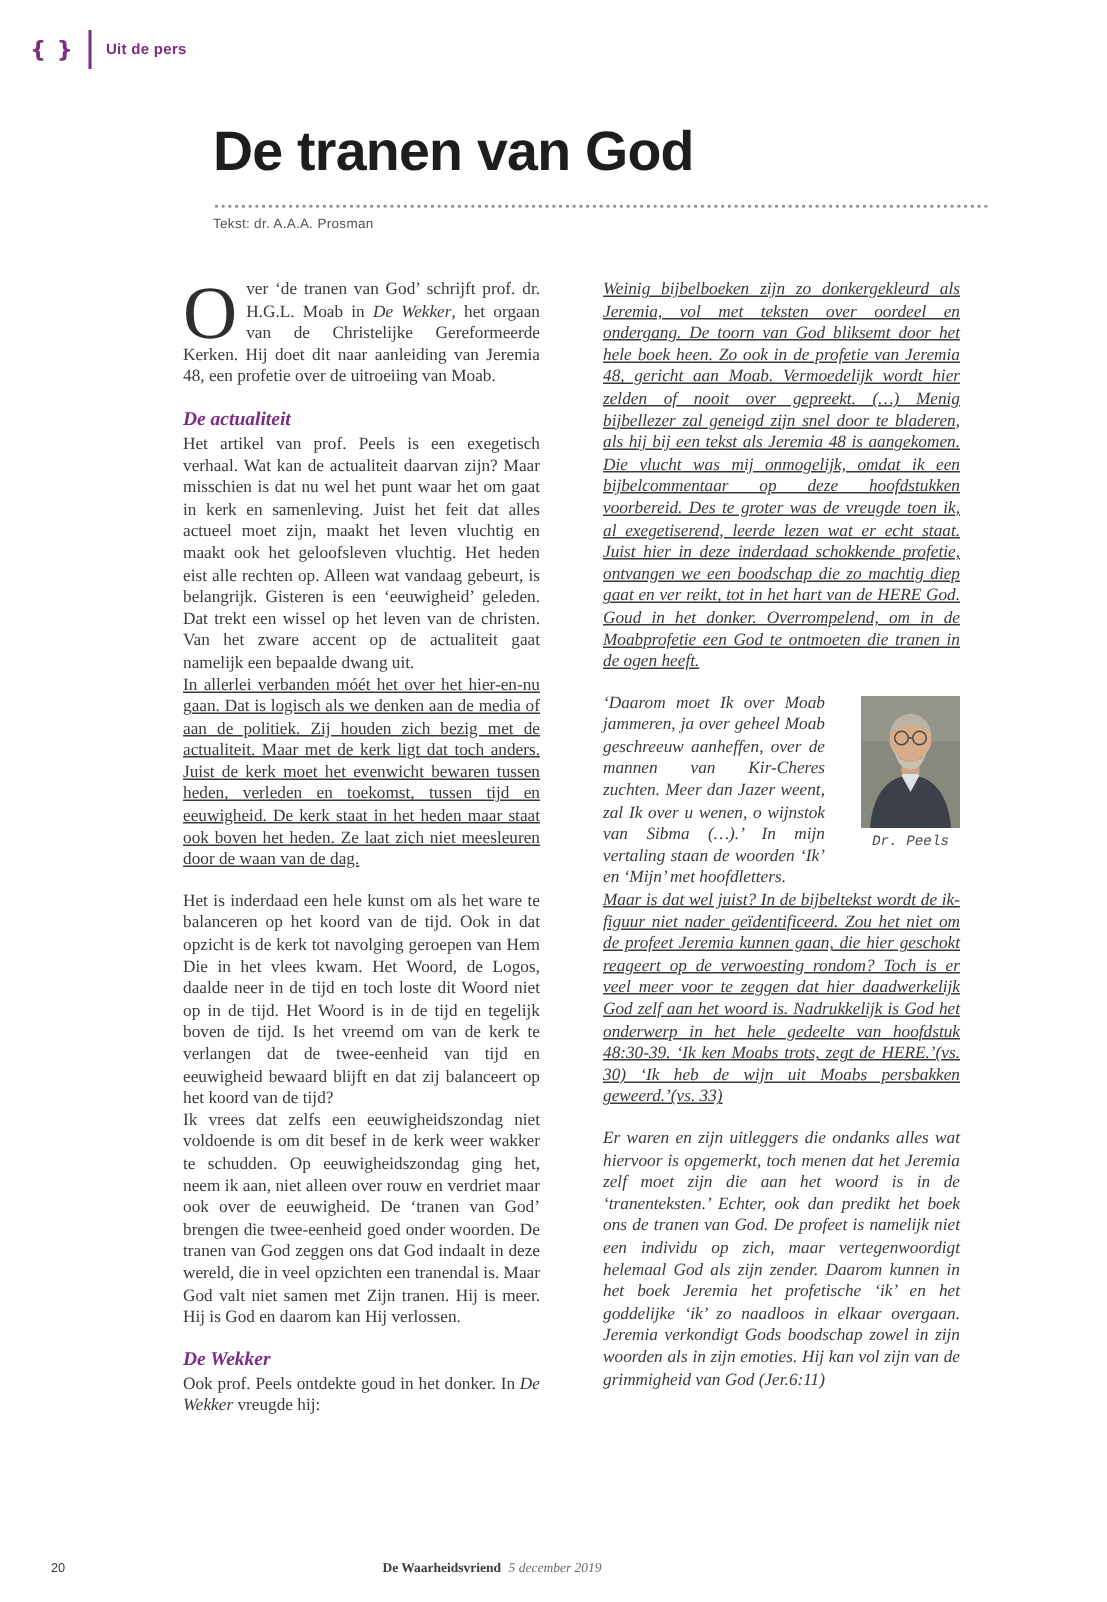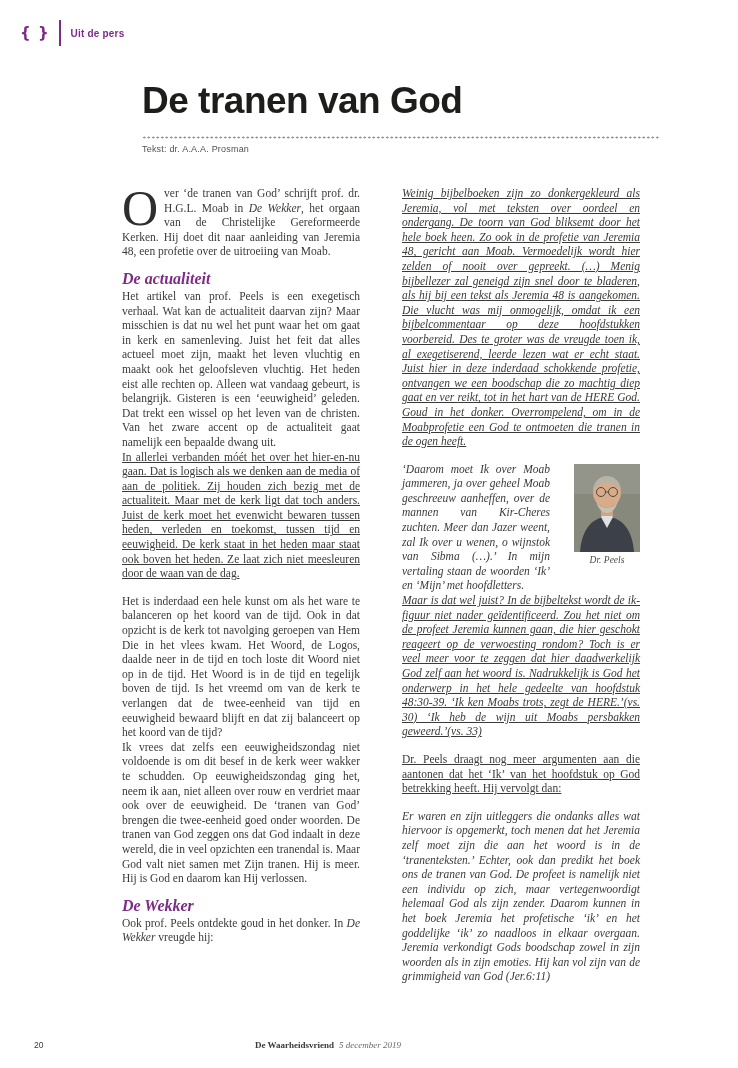--- a/index.html
+++ b/index.html
@@ -83,21 +83,21 @@
 
   .dropcap{
     float:left;
     font-size:50px;line-height:41px;
     padding:2px 6px 0 0;
     font-weight:400;
     color:#2e2e2c;
   }
   .subhead{
     margin:0 0 3px 0;
-    font-size:16px;line-height:15px;
+    font-size:13px;line-height:15px;
     font-style:italic;font-weight:bold;
     color:var(--accent);
   }
   .subhead-top-gap{margin-top:1px;}
   .italic{font-style:italic;}
 
   
   .photo-figure{
     float:right;
     width:66px;
@@ -159,41 +159,40 @@
       <p class="small-gap-after">Ik vrees dat zelfs een eeuwigheidszondag niet voldoende is om dit besef in de kerk weer wakker te schudden. Op eeuwigheidszondag ging het, neem ik aan, niet alleen over rouw en verdriet maar ook over de eeuwigheid. De ‘tranen van God’ brengen die twee-eenheid goed onder woorden. De tranen van God zeggen ons dat God indaalt in deze wereld, die in veel opzichten een tranendal is. Maar God valt niet samen met Zijn tranen. Hij is meer. Hij is God en daarom kan Hij verlossen.</p>
 
       <h3 class="subhead">De Wekker</h3>
       <p><span>Ook prof. Peels ontdekte goud in het donker. In </span><span class="italic">De Wekker</span><span> vreugde hij:</span></p>
     </div>
 
     <div class="col">
       <p class="italic gap-after">Weinig bijbelboeken zijn zo donkergekleurd als Jeremia, vol met teksten over oordeel en ondergang. De toorn van God bliksemt door het hele boek heen. Zo ook in de profetie van Jeremia 48, gericht aan Moab. Vermoedelijk wordt hier zelden of nooit over gepreekt. (…) Menig bijbellezer zal geneigd zijn snel door te bladeren, als hij bij een tekst als Jeremia 48 is aangekomen. Die vlucht was mij onmogelijk, omdat ik een bijbelcommentaar op deze hoofdstukken voorbereid. Des te groter was de vreugde toen ik, al exegetiserend, leerde lezen wat er echt staat. Juist hier in deze inderdaad schokkende profetie, ontvangen we een boodschap die zo machtig diep gaat en ver reikt, tot in het hart van de HERE God. Goud in het donker. Overrompelend, om in de Moabprofetie een God te ontmoeten die tranen in de ogen heeft.</p>
 
       <div>
-        <figure class="photo-figure" style="margin:2px 0 2px 24px;">
+        <figure class="photo-figure" style="margin:2px 0 2px 24px;font-family:Liberation Mono, monospace;">
           <svg class="photo" viewBox="0 0 66 88" aria-hidden="true">
             <rect width="66" height="88" fill="#87897c"></rect>
             <rect width="66" height="30" fill="#93958a"></rect>
             <path d="M6 88 C8 62 21 53 33 53 C45 53 58 62 60 88 Z" fill="#3c4048"></path>
             <path d="M27 53 L33 64 L39 53 L36 50 L30 50 Z" fill="#dfe2e4"></path>
             <rect x="27" y="38" width="12" height="14" fill="#d2a384"></rect>
             <circle cx="33" cy="29" r="14" fill="#d8ab8a"></circle>
             <path d="M19 26 C20 16 27 12 33 12 C39 12 46 16 47 26 C44 21 38 19 33 19 C28 19 22 21 19 26 Z" fill="#b9b3a6"></path>
             <path d="M22 36 C24 46 29 49 33 49 C37 49 42 46 44 36 C41 43 36 44 33 44 C30 44 25 43 22 36 Z" fill="#c7c1b2"></path>
             <circle cx="27" cy="28" r="4.5" fill="none" stroke="#4c4a45" stroke-width="1"></circle>
             <circle cx="39" cy="28" r="4.5" fill="none" stroke="#4c4a45" stroke-width="1"></circle>
             <line x1="31.5" y1="28" x2="34.5" y2="28" stroke="#4c4a45" stroke-width="1"></line>
           </svg>
           <figcaption class="photo-caption">Dr. Peels</figcaption>
         </figure>
         <p class="italic">‘Daarom moet Ik over Moab jammeren, ja over geheel Moab geschreeuw aanheffen, over de mannen van Kir-Cheres zuchten. Meer dan Jazer weent, zal Ik over u wenen, o wijnstok van Sibma (…).’ In mijn vertaling staan de woorden ‘Ik’ en ‘Mijn’ met hoofdletters.</p>
         <p class="italic gap-after">Maar is dat wel juist? In de bijbeltekst wordt de ik-figuur niet nader geïdentificeerd. Zou het niet om de profeet Jeremia kunnen gaan, die hier geschokt reageert op de verwoesting rondom? Toch is er veel meer voor te zeggen dat hier daadwerkelijk God zelf aan het woord is. Nadrukkelijk is God het onderwerp in het hele gedeelte van hoofdstuk 48:30-39. ‘Ik ken Moabs trots, zegt de HERE.’(vs. 30) ‘Ik heb de wijn uit Moabs persbakken geweerd.’(vs. 33)</p>
       </div>
 
-      <p class="gap-after">Dr. Peels draagt nog meer argumenten aan die aantonen dat het ‘Ik’ van het hoofdstuk op God betrekking heeft. Hij vervolgt dan:</p>
       <p class="italic">Er waren en zijn uitleggers die ondanks alles wat hiervoor is opgemerkt, toch menen dat het Jeremia zelf moet zijn die aan het woord is in de ‘tranenteksten.’ Echter, ook dan predikt het boek ons de tranen van God. De profeet is namelijk niet een individu op zich, maar vertegenwoordigt helemaal God als zijn zender. Daarom kunnen in het boek Jeremia het profetische ‘ik’ en het goddelijke ‘ik’ zo naadloos in elkaar overgaan. Jeremia verkondigt Gods boodschap zowel in zijn woorden als in zijn emoties. Hij kan vol zijn van de grimmigheid van God (Jer.6:11)</p>
     </div>
   </div>
 
   <div class="footer">
     <span class="page-number">20</span>
     <span class="footer-center"><span class="journal-name">De Waarheidsvriend</span><span class="issue-date">5 december 2019</span></span>
   </div>
 
 </div>

